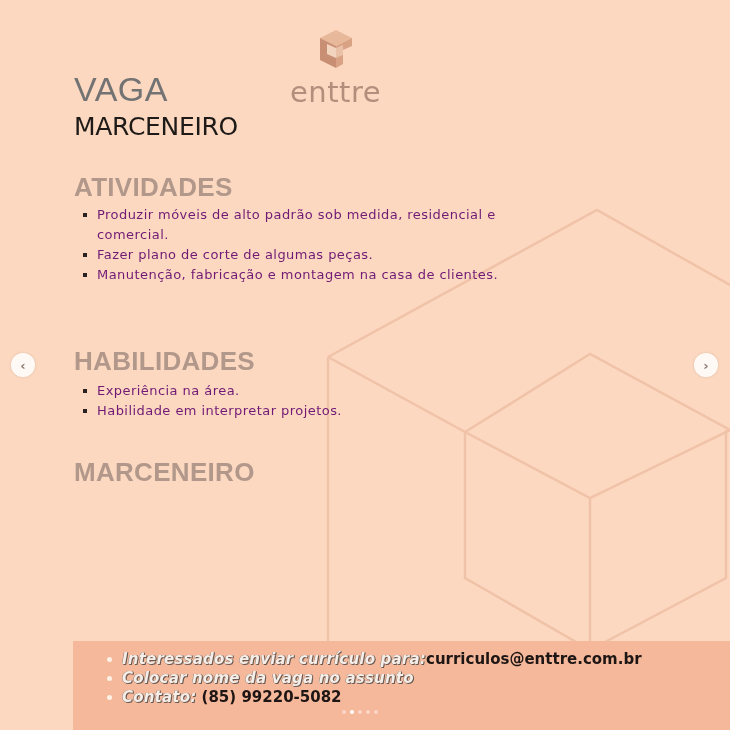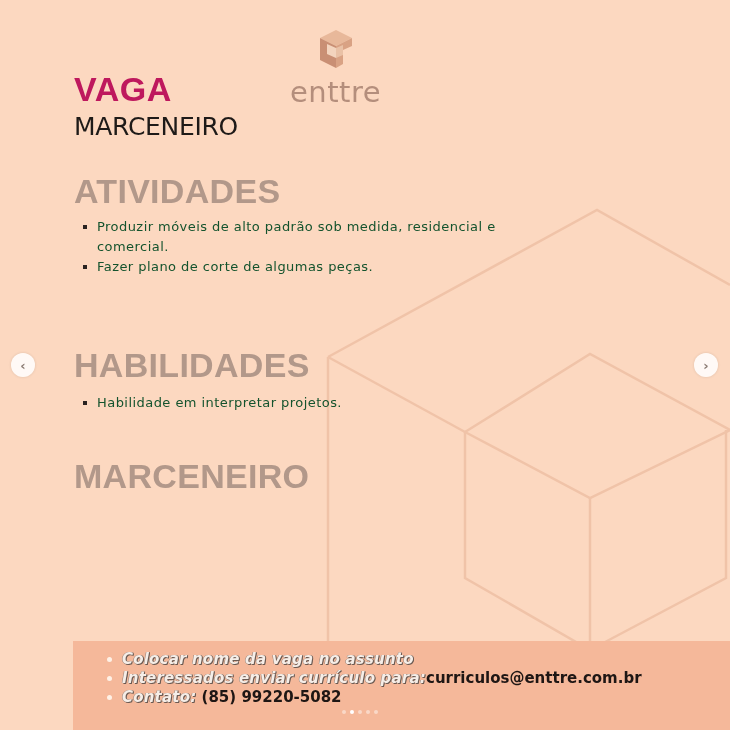--- a/index.html
+++ b/index.html
@@ -16,39 +16,38 @@
   }
   .logo-mark { width: 40px; height: 44px; }
   .logo-text {
     font-family: "DejaVu Sans", sans-serif;
     font-size: 29px; color: #b48e7c; letter-spacing: 0.5px;
     font-weight: normal; line-height: 1;
     transform: scaleY(0.95);
   }
   .title-vaga {
     position: absolute; left: 74px; top: 70px;
-    font-family: "Liberation Sans", sans-serif; font-weight: bold;
-    font-size: 34px; color: #be185d; letter-spacing: 0.5px; text-align: right;
+    font-family: "Liberation Sans", sans-serif; font-weight: normal;
+    font-size: 34px; color: #737373; letter-spacing: 0.5px; text-align: right;
   }
   .title-role {
     position: absolute; left: 74px; top: 112px;
     font-family: "DejaVu Sans", sans-serif; font-weight: normal;
     font-size: 25px; color: #1e1a18; letter-spacing: -0.3px;
   }
   .section-title {
     position: absolute; left: 74px;
     font-family: "Liberation Sans", sans-serif; font-weight: bold;
-    font-size: 34px; color: #b2988a; letter-spacing: 0.3px;
+    font-size: 26px; color: #b2988a; letter-spacing: 0.3px;
   }
   ul.bullets {
     position: absolute; left: 80px; list-style: none;
     font-family: "DejaVu Sans", sans-serif;
-    font-size: 13px; color: #14532d; line-height: 20px;
+    font-size: 13px; color: #701a75; line-height: 20px;
     letter-spacing: 0.45px;
-    margin-top: 12px;
   }
   ul.bullets li { position: relative; padding-left: 17px; }
   ul.bullets li::before {
     content: ""; position: absolute; left: 3px; top: 8px;
     width: 4px; height: 4px; background: #2a2220;
   }
   .nav-btn {
     position: absolute; top: 353px; width: 24px; height: 24px; border-radius: 50%;
     background: rgba(255,255,255,0.85);
     box-shadow: 0 0 3px rgba(0,0,0,0.12);
@@ -114,45 +113,47 @@
   <span class="logo-text">enttre</span>
 </div>
 
 <div class="title-vaga">VAGA</div>
 <div class="title-role">MARCENEIRO</div>
 
 <div class="section-title" style="top:172px;">ATIVIDADES</div>
 <ul class="bullets" style="top:205px; width:480px;">
   <li>Produzir móveis de alto padrão sob medida, residencial e comercial.</li>
   <li>Fazer plano de corte de algumas peças.</li>
+  <li>Manutenção, fabricação e montagem na casa de clientes.</li>
 </ul>
 
 <div class="section-title" style="top:346px;">HABILIDADES</div>
 <ul class="bullets" style="top:381px; width:480px;">
+  <li>Experiência na área.</li>
   <li>Habilidade em interpretar projetos.</li>
 </ul>
 
 <div class="section-title" style="top:457px;">MARCENEIRO</div>
 <ul class="bullets" style="top:491px; width:480px;">
 </ul>
 
 <div class="nav-btn nav-prev">
   <span>‹</span>
 </div>
 <div class="nav-btn nav-next">
   <span>›</span>
 </div>
 
 <div class="footer-box"></div>
 <ul class="footer-list">
   <li>
-    <span class="outline-text">Colocar nome da vaga no assunto</span>
+    <span class="outline-text">Interessados enviar currículo para:</span><span class="plain-text">curriculos@enttre.com.br</span>
   </li>
   <li>
-    <span class="outline-text">Interessados enviar currículo para:</span><span class="plain-text">curriculos@enttre.com.br</span>
+    <span class="outline-text">Colocar nome da vaga no assunto</span>
   </li>
   <li>
     <span class="outline-text">Contato:</span><span class="plain-text"> (85) 99220-5082</span>
   </li>
 </ul>
 
 <div class="dots">
   <span class="dot"></span>
   <span class="dot active"></span>
   <span class="dot"></span>

